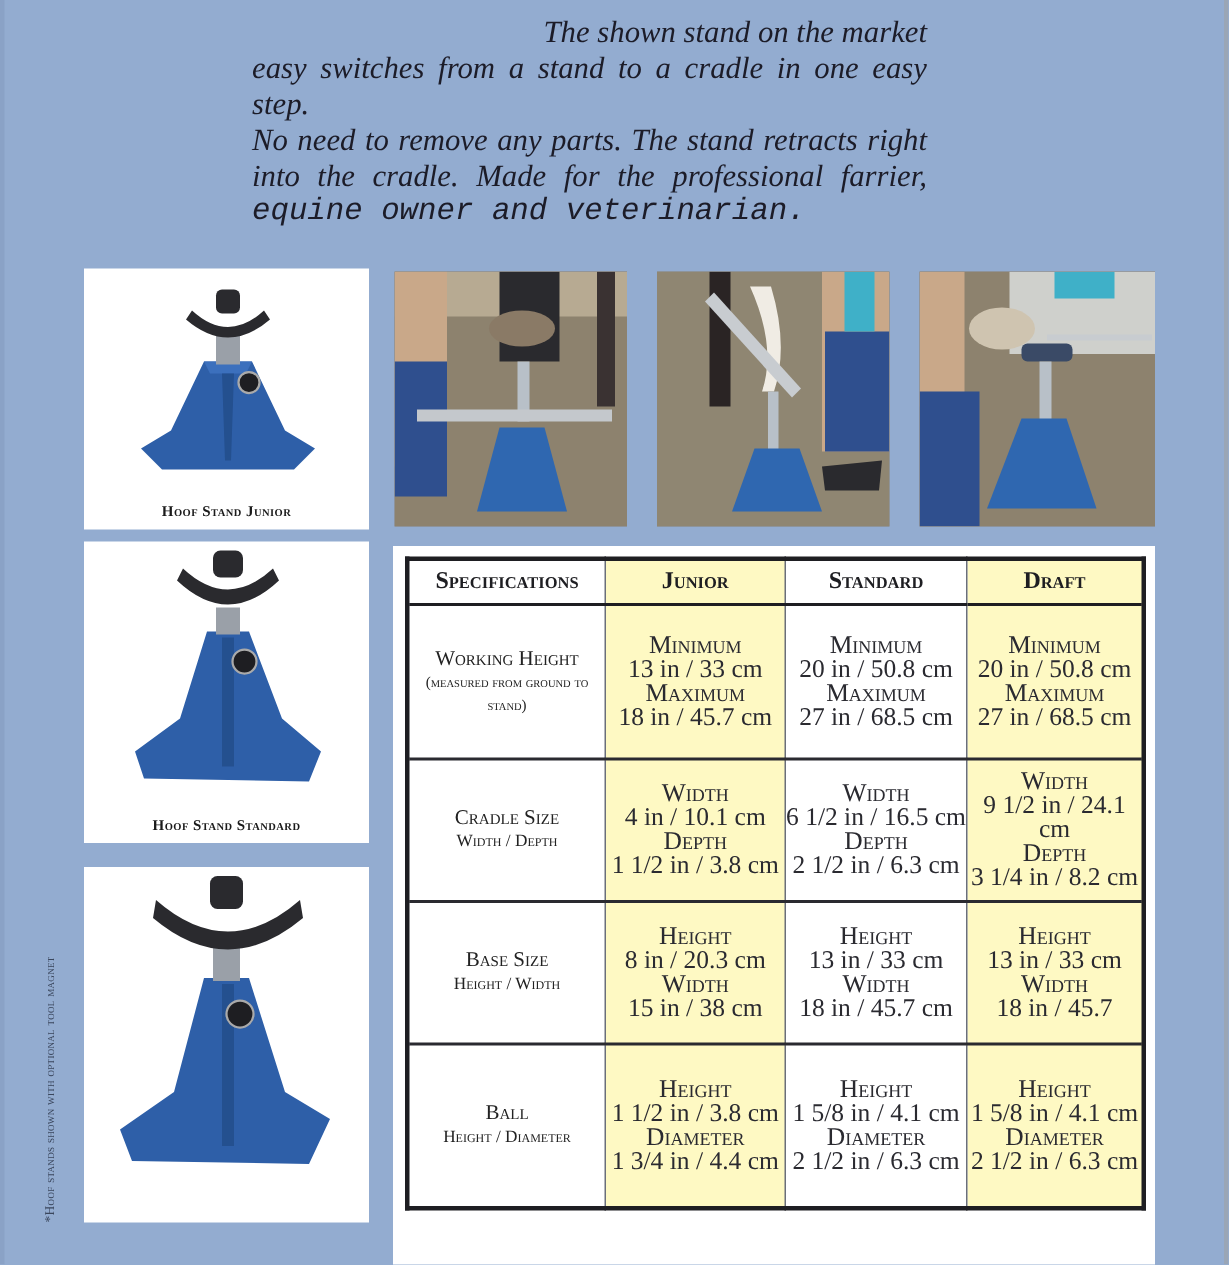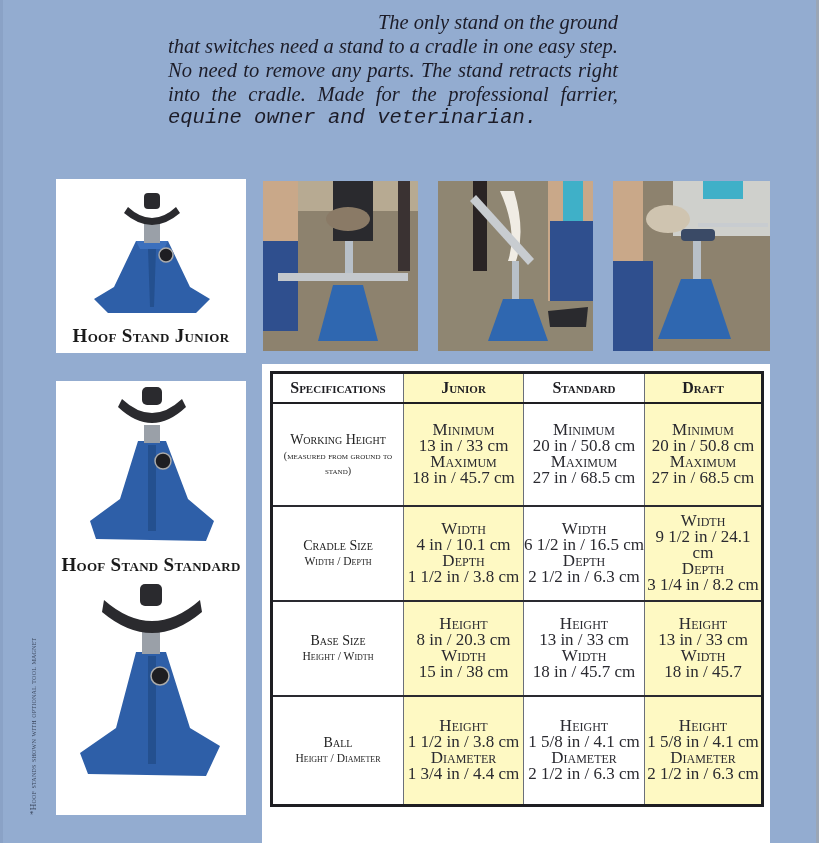--- a/index.html
+++ b/index.html
@@ -45,26 +45,26 @@
     left: 56px; width: 190px;
     background: #ffffff;
   }
   .product-card .visual { position: absolute; left: 0; right: 0; top: 0; }
   .product-card .label {
     position: absolute; left: 0; right: 0; bottom: 6px;
     text-align: center;
     font-family: "Liberation Serif", "DejaVu Serif", serif;
     font-variant: small-caps;
     font-weight: bold;
-    font-size: 19px;
+    font-size: 10px;
     letter-spacing: 0.3px;
     color: #1a1a1a;
   }
   #card-junior { top: 179px; height: 174px; }
-  #card-standard { top: 381px; height: 201px; }
+  #card-standard { top: 361px; height: 201px; }
   #card-draft { top: 578px; height: 237px; }
 
   .photo {
     position: absolute; top: 181px; height: 170px;
     overflow: hidden;
     background: #8a8070;
   }
   #photo-1 { left: 263px; width: 155px; }
   #photo-2 { left: 438px; width: 155px; }
   #photo-3 { left: 613px; width: 157px; }
@@ -115,22 +115,22 @@
   tr.r3 { height: 95px; }
   tr.r4 { height: 110px; }
 </style>
 </head>
 <body>
 
 <div class="edge-left"></div>
 <div class="edge-right"></div>
 
 <div class="intro">
-  <span class="line first">The only stand on the ground</span>
-  <span class="line j">that switches need a stand to a cradle in one easy step.</span>
+  <span class="line first">The shown stand on the market</span>
+  <span class="line j">easy switches from a stand to a cradle in one easy step.</span>
   <span class="line j">No need to remove any parts. The stand retracts right</span>
   <span class="line j">into the cradle. Made for the professional farrier,</span>
   <span class="line last">equine owner and veterinarian.</span>
 </div>
 
 <div class="vert-note" style="font-variant: small-caps;">*Hoof stands shown with optional tool magnet</div>
 
 <div class="product-card" id="card-junior">
   <svg class="visual" width="190" height="150" viewBox="0 0 190 150">
     <path d="M38 120 L58 108 L80 62 L112 62 L134 108 L154 120 L140 134 L52 134 Z" fill="#2e5fa8"></path>

